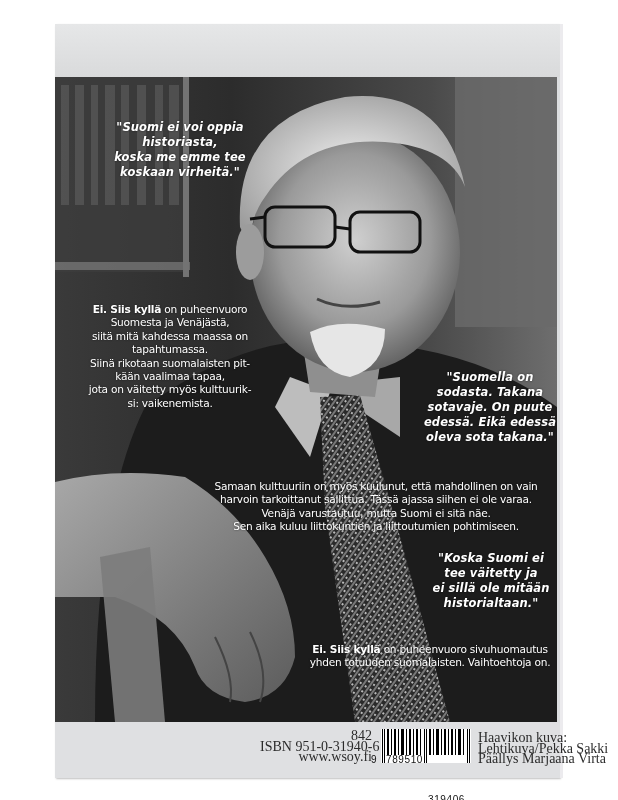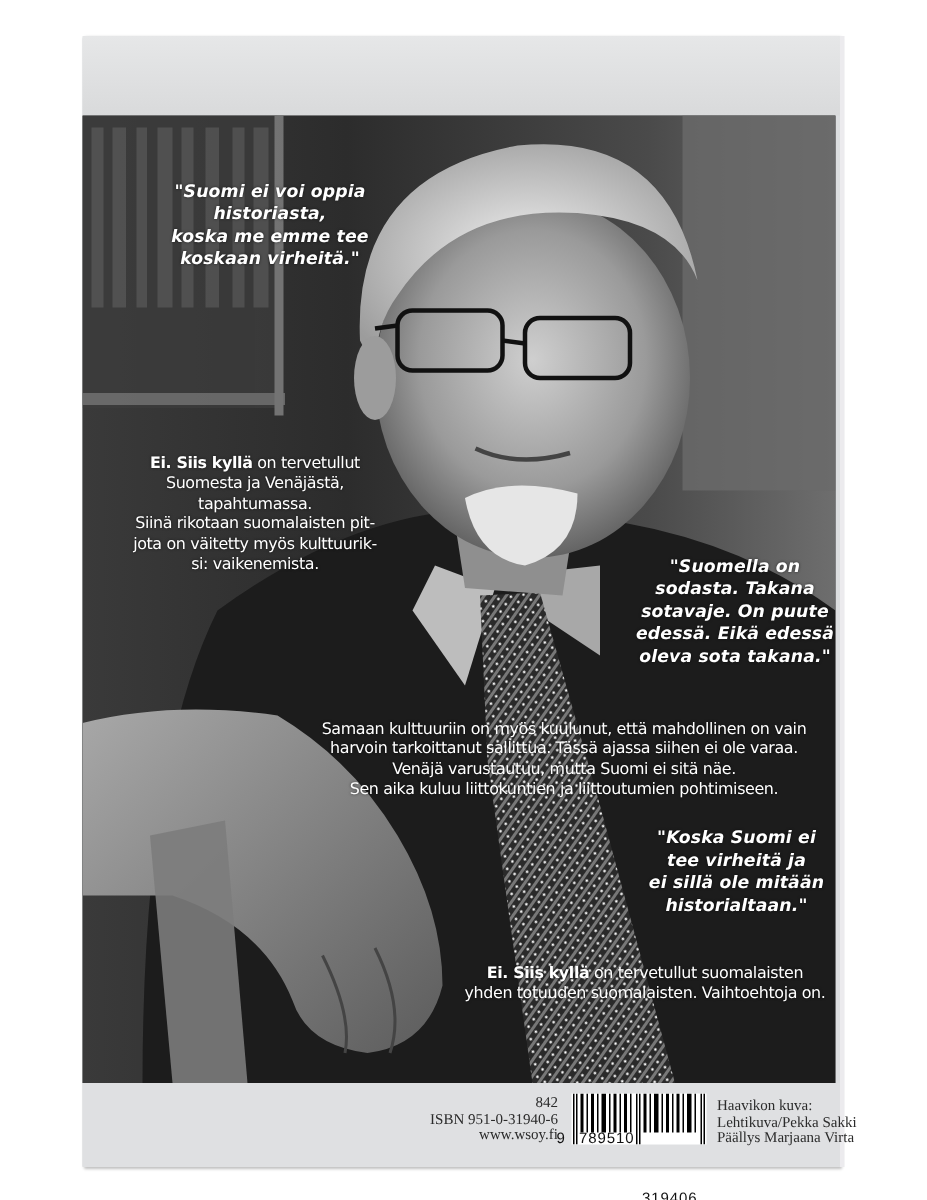--- a/index.html
+++ b/index.html
@@ -8,21 +8,21 @@
   .cover-top{position:absolute;left:0;top:0;width:505px;height:53px;background:linear-gradient(#e6e7e8,#d9dadb);}
   .spine-edge{position:absolute;right:-3px;top:0;width:3px;height:754px;background:#ecebee;}
   .photo{position:absolute;left:55px;top:77px;width:502px;height:645px;overflow:hidden;background:#2a2a2a;}
   .photo svg{position:absolute;left:0;top:0;}
   .txt{position:absolute;color:#ffffff;text-align:center;text-shadow:0 0 2px rgba(0,0,0,0.6);}
   .quote{font-family:"DejaVu Sans",sans-serif;font-style:italic;font-weight:bold;font-size:11.5px;line-height:15px;letter-spacing:0.1px;}
   .body{font-family:"DejaVu Sans",sans-serif;font-size:10.6px;line-height:13.4px;letter-spacing:-0.25px;}
   .body b{font-weight:bold;text-align:right;}
   .line{display:block;white-space:nowrap;}
   .bottom{position:absolute;left:55px;top:722px;width:505px;height:56px;background:#dfe0e2;}
-  .imprint{position:absolute;font-family:"Liberation Serif",serif;color:#2b2b2b;font-size:10px;line-height:10.5px;}
+  .imprint{position:absolute;font-family:"Liberation Serif",serif;color:#2b2b2b;font-size:14px;line-height:10.5px;}
   .barcode{position:absolute;left:381px;top:729px;width:90px;height:34px;background:#fff;}
   .barcode-nums{position:absolute;font-family:"Liberation Sans",sans-serif;font-size:10px;color:#111;letter-spacing:0.6px;}
 </style>
 </head>
 <body>
 
 <div class="cover">
   <div class="cover-top"></div>
   <div class="spine-edge"></div>
 </div>
@@ -108,24 +108,26 @@
 </div>
 
 <div class="txt quote" style="left:80px;top:120px;width:200px;">
   <span class="line">"Suomi ei voi oppia</span>
   <span class="line">historiasta,</span>
   <span class="line">koska me emme tee</span>
   <span class="line">koskaan virheitä."</span>
 </div>
 
 <div class="txt body" style="left:62px;top:303px;width:216px;">
-  <span class="line"><b>Ei. Siis kyllä</b><span> on tervetullut</span></span>
+  <span class="line"><b>Ei. Siis kyllä</b><span> on puheenvuoro</span></span>
   <span class="line">Suomesta ja Venäjästä,</span>
+  <span class="line">siitä mitä kahdessa maassa on</span>
   <span class="line">tapahtumassa.</span>
   <span class="line">Siinä rikotaan suomalaisten pit-</span>
+  <span class="line">kään vaalimaa tapaa,</span>
   <span class="line">jota on väitetty myös kulttuurik-</span>
   <span class="line">si: vaikenemista.</span>
 </div>
 
 <div class="txt quote" style="left:420px;top:370px;width:140px;">
   <span class="line">"Suomella on</span>
   <span class="line">sodasta. Takana</span>
   <span class="line">sotavaje. On puute</span>
   <span class="line">edessä. Eikä edessä</span>
   <span class="line">oleva sota takana."</span>
@@ -133,27 +135,27 @@
 
 <div class="txt body" style="left:208px;top:480px;width:336px;">
   <span class="line">Samaan kulttuuriin on myös kuulunut, että mahdollinen on vain</span>
   <span class="line">harvoin tarkoittanut sallittua. Tässä ajassa siihen ei ole varaa.</span>
   <span class="line">Venäjä varustautuu, mutta Suomi ei sitä näe.</span>
   <span class="line">Sen aika kuluu liittokuntien ja liittoutumien pohtimiseen.</span>
 </div>
 
 <div class="txt quote" style="left:425px;top:551px;width:132px;">
   <span class="line">"Koska Suomi ei</span>
-  <span class="line">tee virheitä ja</span>
+  <span class="line">tee väitetty ja</span>
   <span class="line">ei sillä ole mitään</span>
   <span class="line">historialtaan."</span>
 </div>
 
 <div class="txt body" style="left:300px;top:643px;width:260px;">
-  <span class="line"><b>Ei. Siis kyllä</b><span> on tervetullut suomalaisten</span></span>
+  <span class="line"><b>Ei. Siis kyllä</b><span> on puheenvuoro sivuhuomautus</span></span>
   <span class="line">yhden totuuden suomalaisten. Vaihtoehtoja on.</span>
 </div>
 
 <div class="bottom"></div>
 
 <div class="imprint" style="left:260px;top:731px;width:112px;text-align:right;">
   <span class="line">842</span>
   <span class="line">ISBN 951-0-31940-6</span>
   <span class="line">www.wsoy.fi</span>
 </div>

